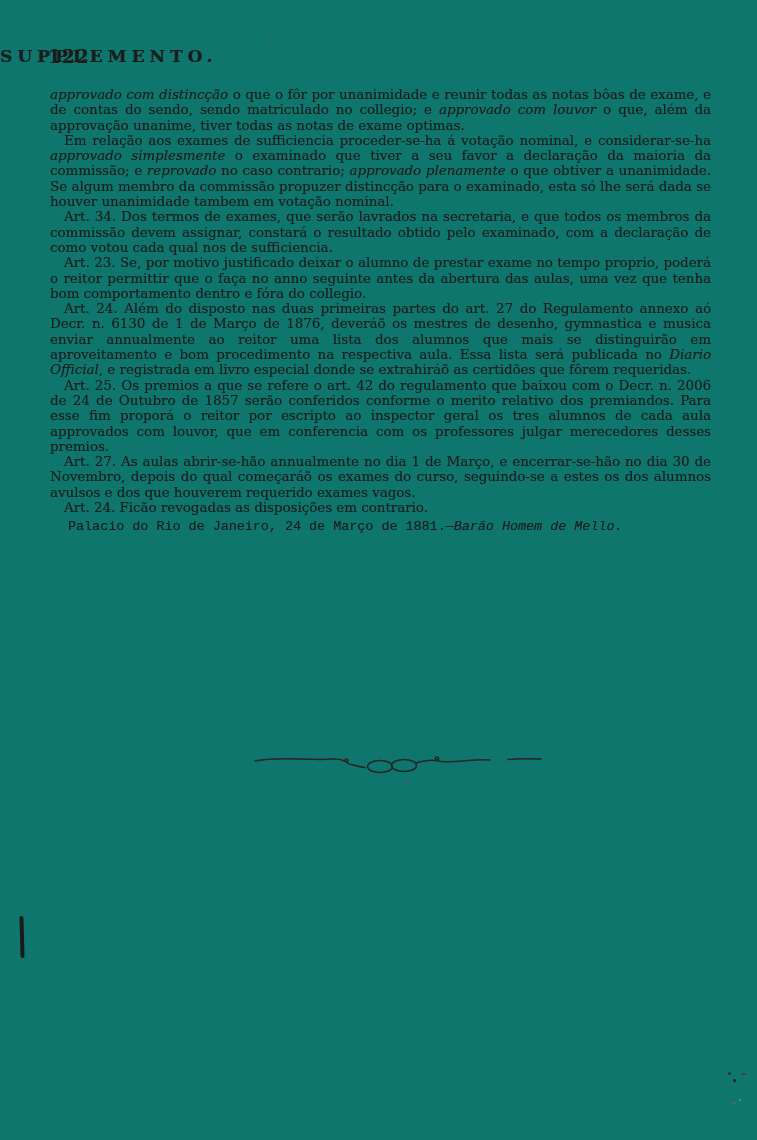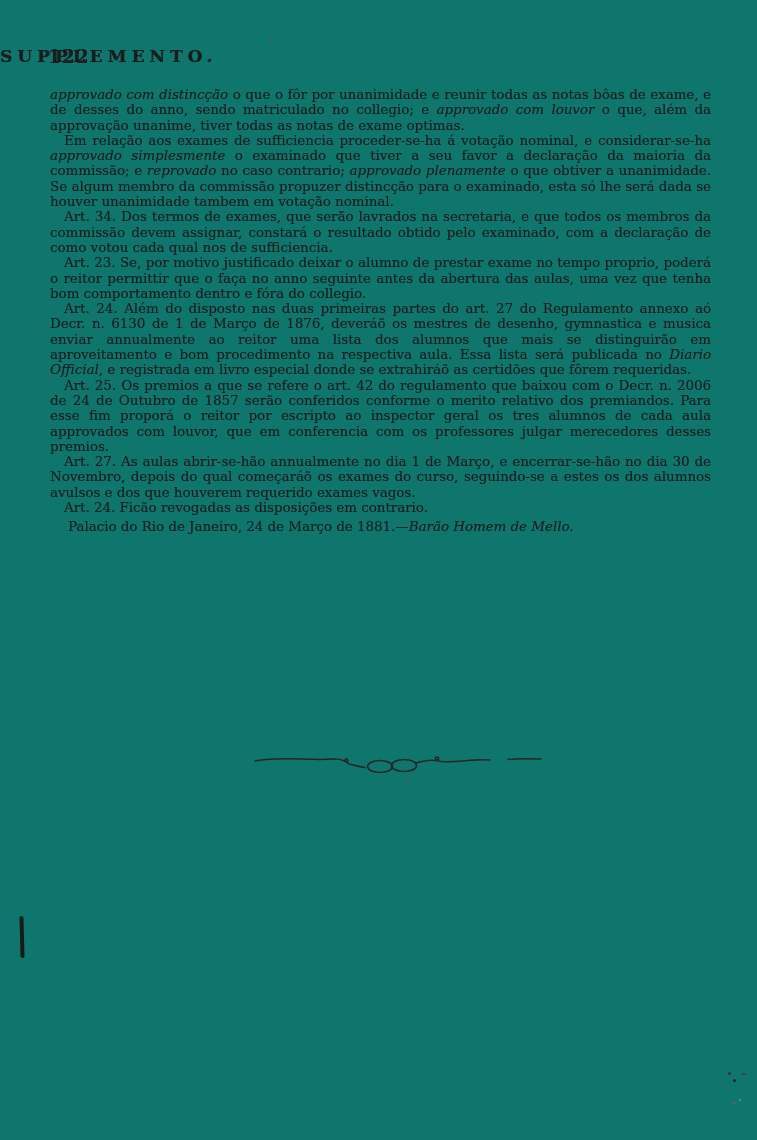--- a/index.html
+++ b/index.html
@@ -54,20 +54,21 @@
   .para.indent {
     text-indent: 14px;
   }
   .para i {
     font-style: italic;
     margin-top: 28px;
   }
   .para.signature {
     text-indent: 18px;
     margin-top: 4px;
+    font-family: Liberation Mono, monospace;
   }
   .ornament {
     position: absolute;
     left: 253px;
     top: 748px;
     width: 290px;
     height: 30px;
   }
   .ornament svg { display: block; }
   .ornament-dot {
@@ -106,21 +107,21 @@
 <body>
 
 <div class="page">
 
   <div class="page-header">
     <span class="page-number">122</span>
     <div class="header-title">SUPPLEMENTO.</div>
   </div>
 
   <div class="text-block">
-      <p class="para"><i>approvado com distincção</i><span> o que o fôr por unanimidade e reunir todas as notas bôas de exame, e de desses do anno, sendo matriculado no collegio; e </span><i>approvado com louvor</i><span> o que, além da approvação unanime, tiver todas as notas de exame optimas.</span></p>
+      <p class="para"><i>approvado com distincção</i><span> o que o fôr por unanimidade e reunir todas as notas bôas de exame, e de contas do sendo, sendo matriculado no collegio; e </span><i>approvado com louvor</i><span> o que, além da approvação unanime, tiver todas as notas de exame optimas.</span></p>
       <p class="para indent"><span>Em relação aos exames de sufficiencia proceder-se-ha á votação nominal, e considerar-se-ha </span><i>approvado simplesmente</i><span> o examinado que tiver a seu favor a declaração da maioria da commissão; e </span><i>reprovado</i><span> no caso contrario; </span><i>approvado plenamente</i><span> o que obtiver a unanimidade. Se algum membro da commissão propuzer distincção para o examinado, esta só lhe será dada se houver unanimidade tambem em votação nominal.</span></p>
       <p class="para indent"><span>Art. 34. Dos termos de exames, que serão lavrados na secretaria, e que todos os membros da commissão devem assignar, constará o resultado obtido pelo examinado, com a declaração de como votou cada qual nos de sufficiencia.</span></p>
       <p class="para indent"><span>Art. 23. Se, por motivo justificado deixar o alumno de prestar exame no tempo proprio, poderá o reitor permittir que o faça no anno seguinte antes da abertura das aulas, uma vez que tenha bom comportamento dentro e fóra do collegio.</span></p>
       <p class="para indent"><span>Art. 24. Além do disposto nas duas primeiras partes do art. 27 do Regulamento annexo aó Decr. n. 6130 de 1 de Março de 1876, deveráõ os mestres de desenho, gymnastica e musica enviar annualmente ao reitor uma lista dos alumnos que mais se distinguirão em aproveitamento e bom procedimento na respectiva aula. Essa lista será publicada no </span><i>Diario Official</i><span>, e registrada em livro especial donde se extrahiráõ as certidões que fôrem requeridas.</span></p>
       <p class="para indent"><span>Art. 25. Os premios a que se refere o art. 42 do regulamento que baixou com o Decr. n. 2006 de 24 de Outubro de 1857 serão conferidos conforme o merito relativo dos premiandos. Para esse fim proporá o reitor por escripto ao inspector geral os tres alumnos de cada aula approvados com louvor, que em conferencia com os professores julgar merecedores desses premios.</span></p>
       <p class="para indent"><span>Art. 27. As aulas abrir-se-hão annualmente no dia 1 de Março, e encerrar-se-hão no dia 30 de Novembro, depois do qual começaráõ os exames do curso, seguindo-se a estes os dos alumnos avulsos e dos que houverem requerido exames vagos.</span></p>
       <p class="para indent"><span>Art. 24. Ficão revogadas as disposições em contrario.</span></p>
       <p class="para indent signature"><span>Palacio do Rio de Janeiro, 24 de Março de 1881.—</span><i>Barão Homem de Mello.</i></p>
     </div>
 

